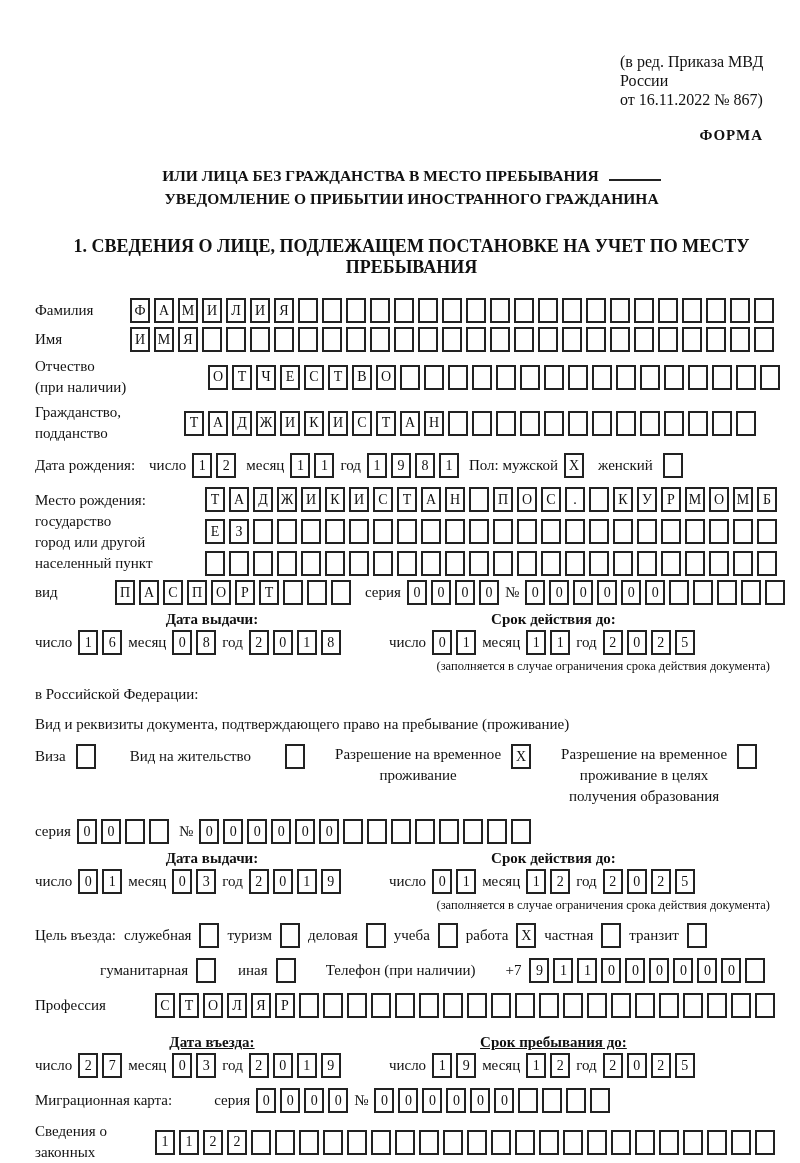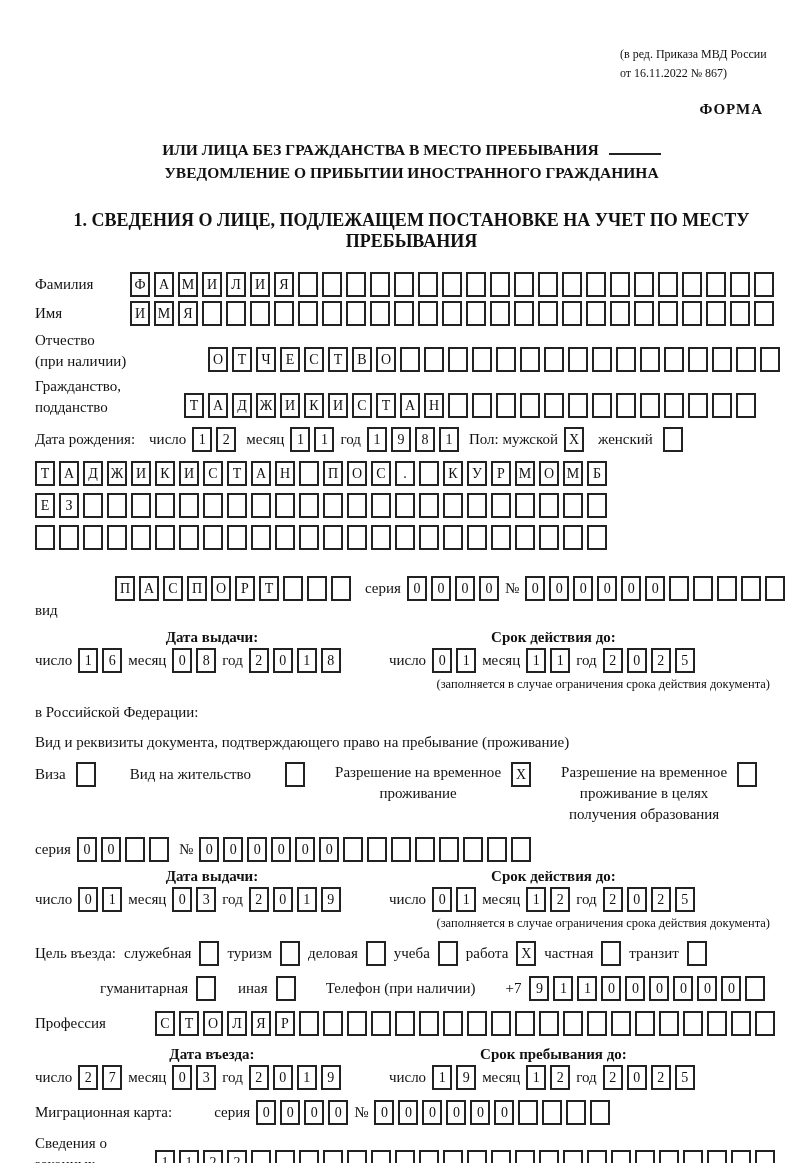--- a/index.html
+++ b/index.html
@@ -3,26 +3,26 @@
 <meta charset="utf-8">
 <style>
   * { margin:0; padding:0; box-sizing:border-box; }
   html,body { background:#ffffff; }
   .page {
     width:800px; min-height:1163px; background:#fff; color:#111;
     font-family:"Liberation Serif","DejaVu Serif",serif;
     font-size:15px; padding:34px 12px 20px 35px; position:relative;
   }
   .appendix { margin-left:585px; font-size:13.5px; line-height:20px; }
-  .amendment { margin-left:585px; font-size:12px; line-height:19px; margin-top:11px; }
+  .amendment { margin-left:585px; font-size:16px; line-height:19px; margin-top:18px; }
   .forma { text-align:right; font-weight:bold; font-size:15px; margin-top:18px; margin-right:25px; letter-spacing:1px; }
   .title { text-align:center; font-weight:bold; font-size:15.5px; line-height:23px; margin-top:20px; }
   .blank-line { display:inline-block; width:52px; border-bottom:2px solid #222; height:14px; margin-left:10px; }
   .section-heading { text-align:center; font-weight:bold; font-size:18px; margin-top:26px; margin-bottom:20px; }
-  .row { display:flex; align-items:flex-end; margin-bottom:4px; }
+  .row { display:flex; align-items:center; margin-bottom:4px; }
   .cells { display:flex; gap:4px; flex-wrap:nowrap; }
   .cell {
     width:20px; height:25px; border:2px solid #222; background:#fff; flex:none;
     display:flex; align-items:center; justify-content:center;
     font-size:14px; font-family:"Liberation Serif","DejaVu Serif",serif;
   }
   .lbl { line-height:25px; white-space:nowrap; }
   .lbl2 { line-height:21px; }
   .w95 { width:95px; flex:none; }
   .w120 { width:120px; flex:none; }
@@ -226,20 +226,26 @@
       </span>
       <span class="gap14"></span>
     <span class="lbl">женский</span>
       <span class="gap10"></span>
     <span class="cells">
         <span class="cell"></span>
       </span>
   </div>
 
   <div class="row">
+    <span class="w170 lbl2">
+      <div>Место рождения:</div>
+      <div>государство</div>
+      <div>город или другой</div>
+      <div>населенный пункт</div>
+    </span>
     <span class="stack">
       <span class="cells">
           <span class="cell">Т</span>
           <span class="cell">А</span>
           <span class="cell">Д</span>
           <span class="cell">Ж</span>
           <span class="cell">И</span>
           <span class="cell">К</span>
           <span class="cell">И</span>
           <span class="cell">С</span>
@@ -310,21 +316,21 @@
           <span class="cell"></span>
           <span class="cell"></span>
           <span class="cell"></span>
           <span class="cell"></span>
         </span>
     </span>
   </div>
 
 
   <div class="row" style="align-items:center;">
-    <span class="lbl" style="width:80px;margin-top:44px;">вид</span>
+    <span class="lbl" style="width:80px;">вид</span>
     <span class="cells">
         <span class="cell">П</span>
         <span class="cell">А</span>
         <span class="cell">С</span>
         <span class="cell">П</span>
         <span class="cell">О</span>
         <span class="cell">Р</span>
         <span class="cell">Т</span>
         <span class="cell"></span>
         <span class="cell"></span>
@@ -597,21 +603,21 @@
         <span class="cell"></span>
         <span class="cell"></span>
         <span class="cell"></span>
         <span class="cell"></span>
         <span class="cell"></span>
         <span class="cell"></span>
         <span class="cell"></span>
       </span>
   </div>
 
-  <div class="two-col" style="margin-top:10px;">
+  <div class="two-col" style="margin-top:16px;text-decoration:underline;">
     <div class="head-l">Дата въезда:</div>
     <div class="head-r">Срок пребывания до:</div>
   </div>
   <div class="two-col" style="margin-top:2px;">
     <div class="col-l">
       <span class="lbl">число</span>
       <span class="cells">
           <span class="cell">2</span>
           <span class="cell">7</span>
         </span>

